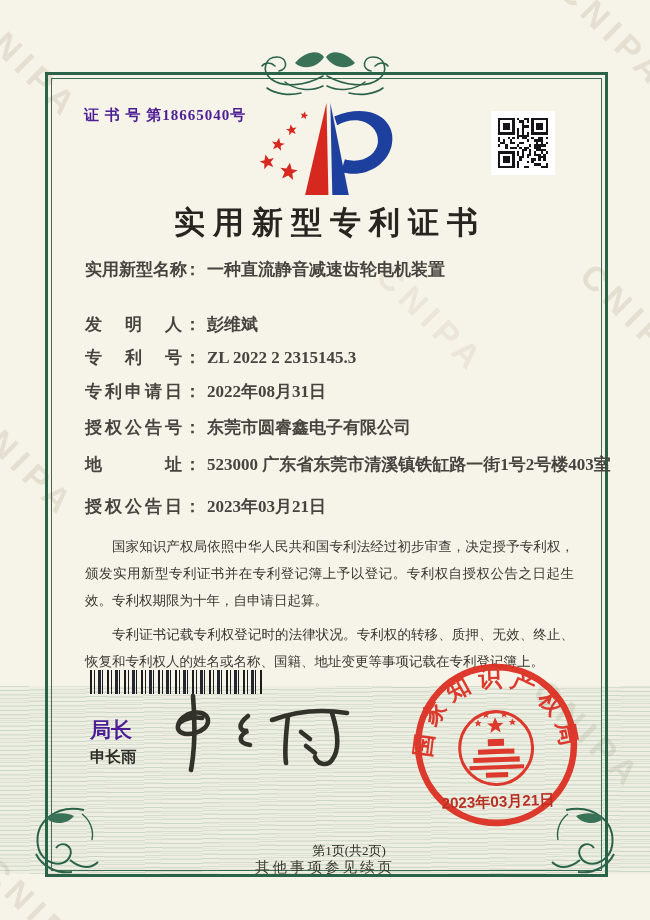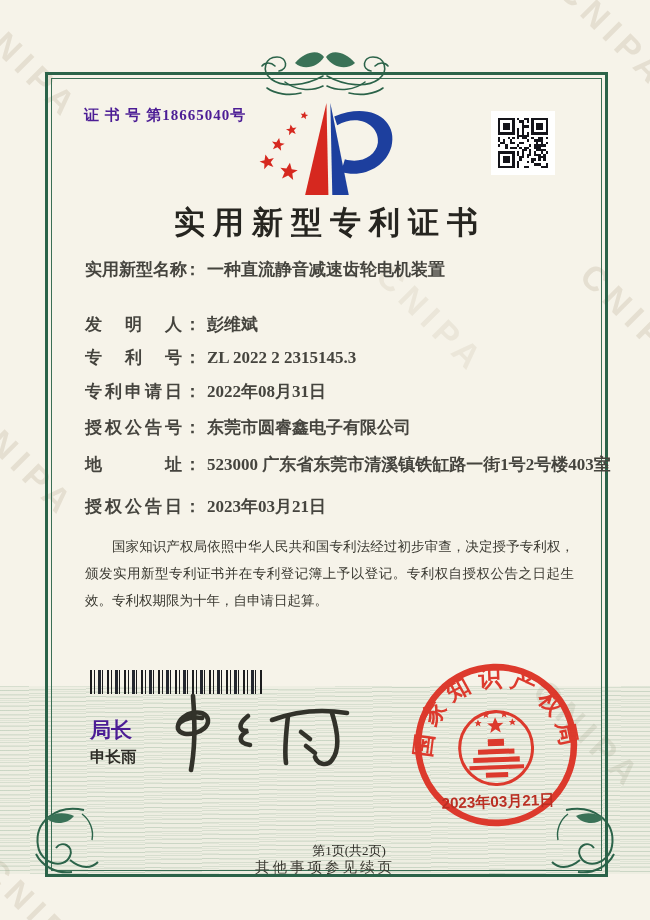--- a/index.html
+++ b/index.html
@@ -288,20 +288,21 @@
   </div>
   <div class="frow fr5">
     <span class="flabel">地址</span><span class="fsep">：</span><span>523000 广东省东莞市清溪镇铁缸路一街1号2号楼403室</span>
   </div>
   <div class="frow fr6">
     <span class="flabel">授权公告日</span><span class="fsep">：</span><span>2023年03月21日</span>
   </div>
 
   <div class="paras">
     <p>国家知识产权局依照中华人民共和国专利法经过初步审查，决定授予专利权，颁发实用新型专利证书并在专利登记簿上予以登记。专利权自授权公告之日起生效。专利权期限为十年，自申请日起算。</p>
+    <p>专利证书记载专利权登记时的法律状况。专利权的转移、质押、无效、终止、恢复和专利权人的姓名或名称、国籍、地址变更等事项记载在专利登记簿上。</p>
   </div>
 
   <div class="barcode"></div>
 
   <div class="post">局长</div>
   <div class="post-name">申长雨</div>
 
   <svg class="sig" width="210" height="92" viewBox="0 0 210 92">
     <g fill="none" stroke="#32322a" stroke-width="4.6" stroke-linecap="round">
       <path d="M18,36 C20,22 46,17 48,30 C49,43 22,49 18,39 C16,31 30,26 42,28"></path>

